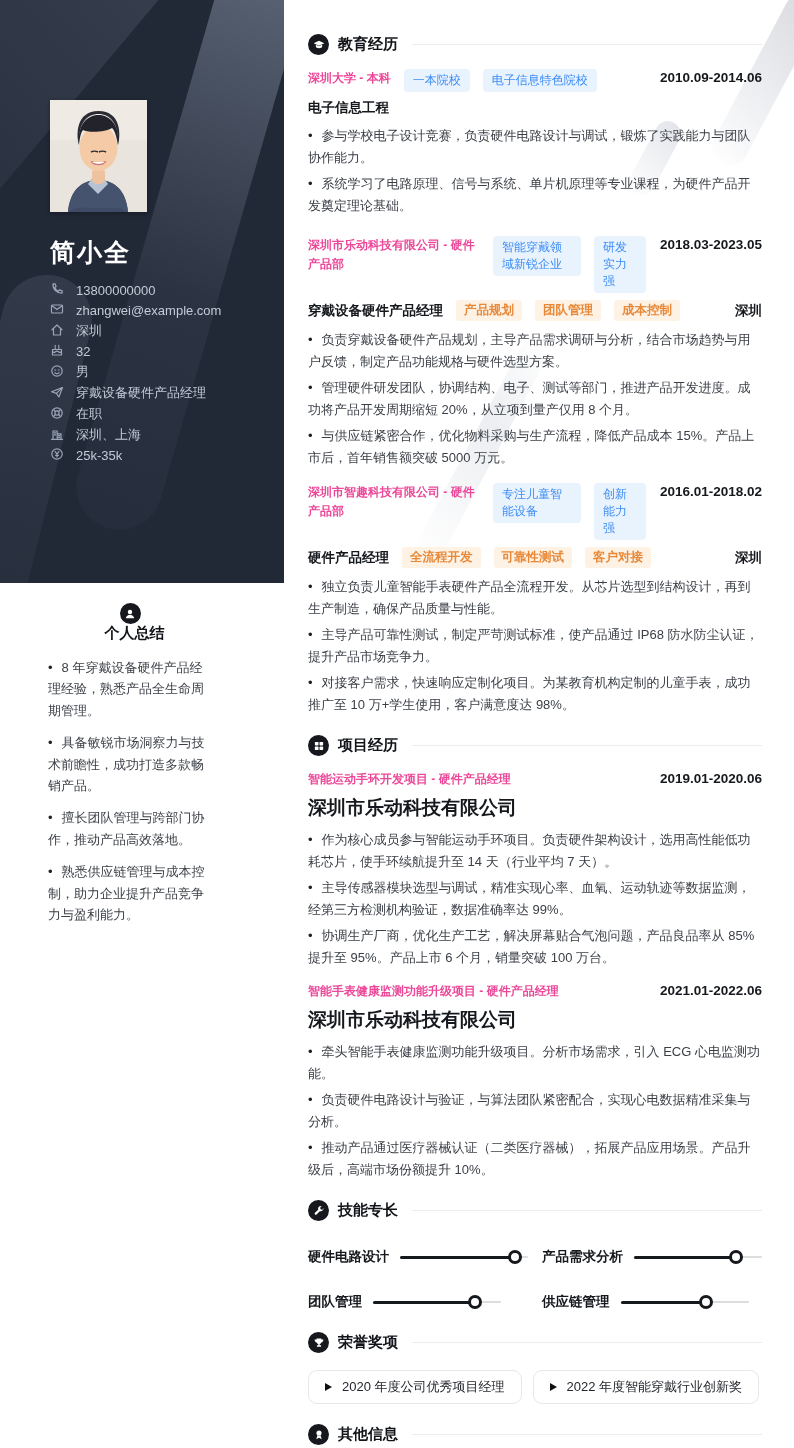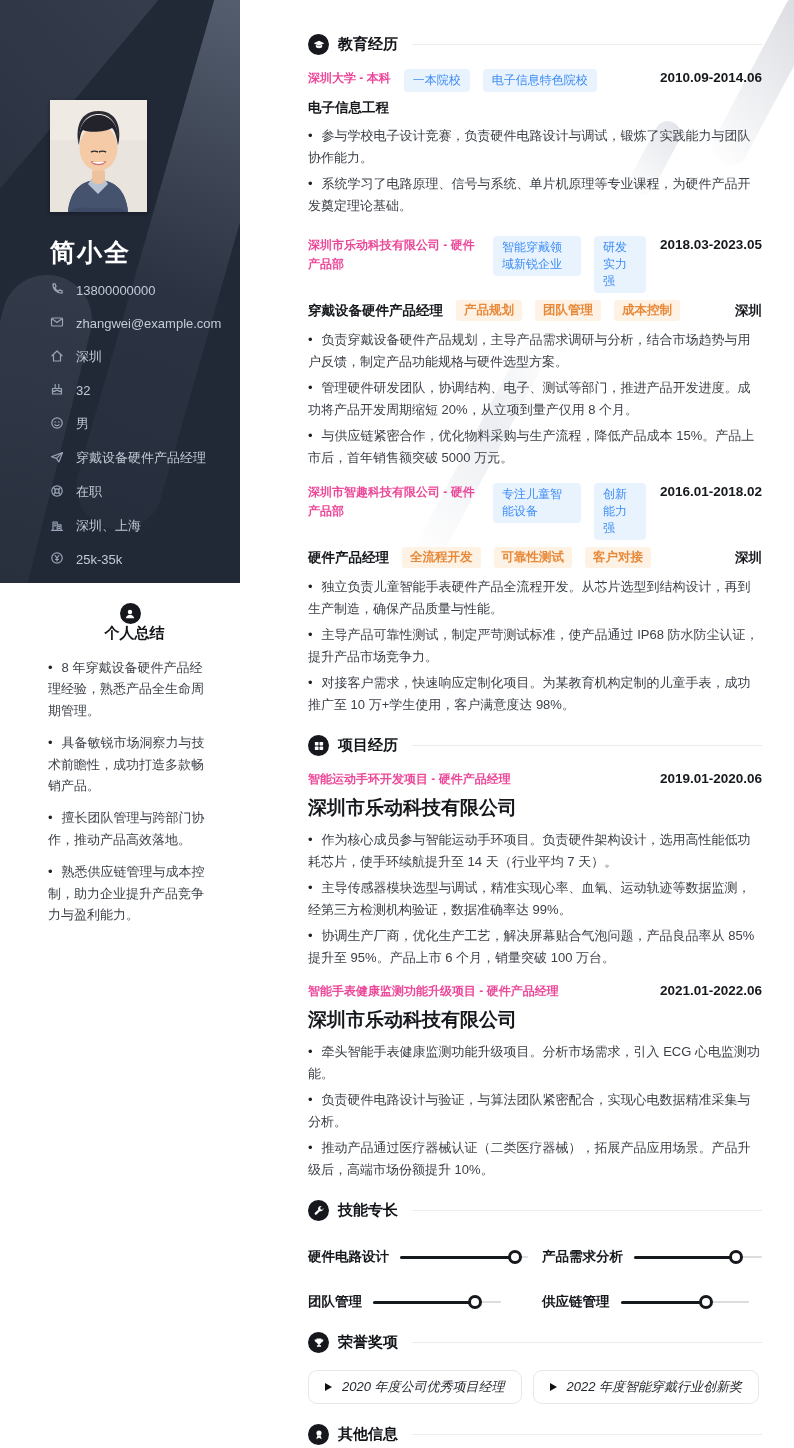--- a/index.html
+++ b/index.html
@@ -2,33 +2,33 @@
 <html><head>
 <meta charset="utf-8">
 <style>
   * { margin:0; padding:0; box-sizing:border-box; }
   html,body { width:794px; height:1448px; overflow:hidden; background:#fff;
     font-family:"Liberation Sans","DejaVu Sans",sans-serif; color:#33383f; }
   .page { position:relative; width:794px; height:1448px; display:flex; }
 
   
   .left-col { width:260px; flex:0 0 260px; position:relative; }
-  .sidebar { position:relative; width:240px; height:583px; background:#212836; overflow:hidden; }
+  .sidebar { position:relative; width:284px; height:583px; background:#212836; overflow:hidden; }
   .band { position:absolute; border-radius:70px; }
   .band-a { width:86px; height:620px; left:150px; top:-80px; transform:rotate(16deg);
     background:linear-gradient(185deg, rgba(173,186,205,.45), rgba(120,132,155,.12) 60%, rgba(120,132,155,.05)); }
   .band-b { width:150px; height:700px; left:-90px; top:-260px; transform:rotate(40deg);
     background:linear-gradient(190deg, rgba(160,172,192,.22), rgba(160,172,192,.03) 75%); }
   .band-c { width:90px; height:420px; left:-38px; top:270px; transform:rotate(14deg);
     background:linear-gradient(180deg, rgba(160,172,192,.14), rgba(160,172,192,.02)); }
   .photo { position:absolute; left:50px; top:100px; width:97px; height:112px; background:#e9e4de;
     box-shadow:0 1px 4px rgba(0,0,0,.35); overflow:hidden; }
   .person-name { position:absolute; left:50px; top:236px; font-size:25px; font-weight:700;
     color:#ffffff; letter-spacing:2px; }
-  .contact-list { position:absolute; left:50px; top:282px; display:flex; flex-direction:column; gap:16px; }
+  .contact-list { position:absolute; left:50px; top:282px; display:flex; flex-direction:column; gap:3px; }
   .contact-row { display:flex; align-items:center; gap:12px; font-size:13px; color:#c3cbd7; }
   .contact-row svg { width:14px; height:14px; stroke:#9aa5b7; fill:none; stroke-width:1.2;
     stroke-linecap:round; stroke-linejoin:round; flex:0 0 14px; }
 
   .summary { padding:20px 48px 0 48px; }
   .summary .sec-head { margin-bottom:14px;flex-direction:column; }
   .summary-bullets p { font-size:13px; line-height:21.4px; color:#3a3f46; margin-bottom:11px; }
   .bullet-p::before { content:"•"; font-size:13px; margin-right:9px; color:#222; }
 
   
@@ -78,21 +78,21 @@
   .skill-grid { display:grid; grid-template-columns:1fr 1fr; column-gap:14px; row-gap:17px; padding-top:4px; }
   .skill { display:flex; align-items:center; height:20px;margin-top:8px; }
   .skill-name { font-size:13.5px; font-weight:700; color:#15181c; white-space:nowrap; }
   .skill-track { position:relative; width:128px; height:14px; margin-left:11px; }
   .skill-base { position:absolute; left:0; right:0; top:6px; height:2px; background:#ddd; border-radius:1px; }
   .skill-fill { position:absolute; left:0; top:5.5px; height:3px; background:#15181c; border-radius:2px; }
   .skill-knob { position:absolute; top:0; width:14px; height:14px; border-radius:50%;
     background:#fff; border:3px solid #15181c; }
 
   
-  .pill-row { display:flex; gap:11px; padding-top:3px;font-style:italic; }
+  .pill-row { display:flex; gap:11px; padding-top:3px; }
   .pill { display:inline-flex; align-items:center; gap:10px; border:1px solid #e7e7e7;
     border-radius:9px; padding:7px 16px; font-size:13px; color:#23272c; background:#fff; }
   .play-icon { width:0; height:0; border-left:7px solid #111; border-top:4.5px solid transparent;
     border-bottom:4.5px solid transparent; }
 </style>
 </head>
 <body>
 
 <div class="page">
 

